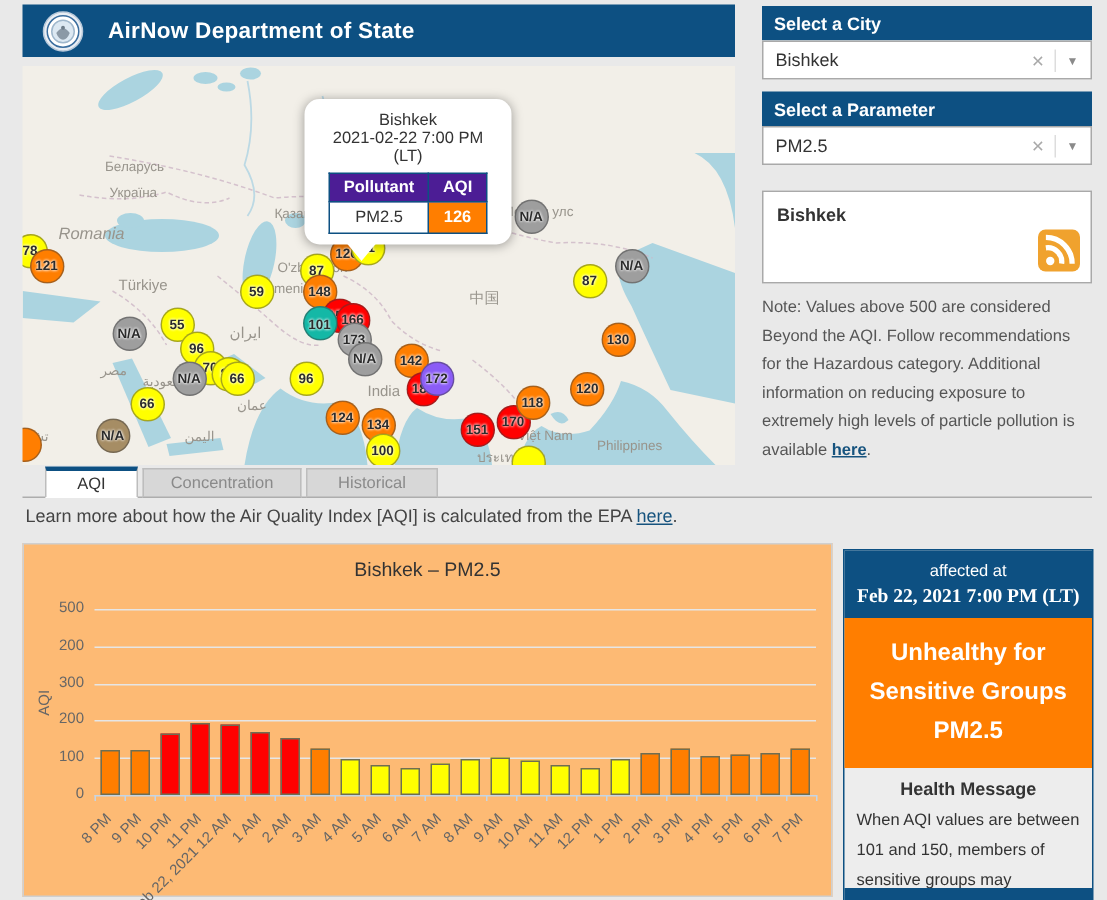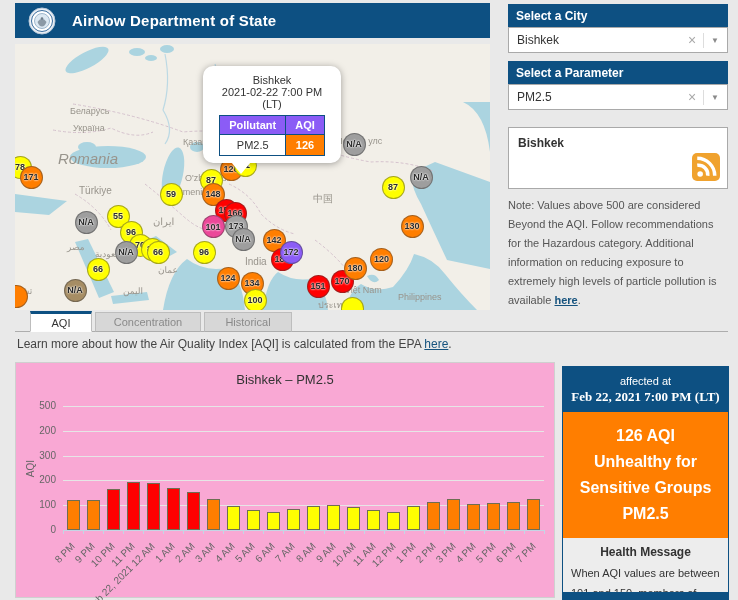--- a/index.html
+++ b/index.html
@@ -24,21 +24,21 @@
           font-size:9px;font-weight:bold;color:#2b2b2b;
           text-shadow:0 0 2px #fff,0 0 2px #fff;cursor:pointer;}
 
   
   .popup{position:absolute;left:188px;top:22px;width:130px;background:#fff;
          border-radius:10px;box-shadow:0 1px 7px rgba(0,0,0,.35);
          padding:8px 4px 7px;text-align:center;color:#333;z-index:30;}
   .popup-city{font-size:11px;}
   .popup-dt,.popup-tz{font-size:11px;}
   .popup table{margin:5px auto 0;border-collapse:collapse;}
-  .popup th{background:#8b5cf6;color:#fff;font-size:11px;font-weight:bold;
+  .popup th{background:#4c1d95;color:#fff;font-size:11px;font-weight:bold;
             padding:3px 9px;border:1px solid #0d5082;}
   .popup td{font-size:11px;padding:4px 9px;border:1px solid #0d5082;background:#fff;}
   .popup td.aqi-cell{background:#ff7e00;color:#fff;font-weight:bold;}
   .popup-tail{position:absolute;left:28px;bottom:-11px;width:0;height:0;
               border-left:10px solid transparent;border-right:10px solid transparent;
               border-top:12px solid #fff;}
 
   
   .panel-header{left:508px;width:204px;background:#0d5082;color:#fff;
                 font-size:12px;font-weight:bold;padding:5px 8px;height:13px;}
@@ -63,21 +63,21 @@
   
   .tabs-row{left:15px;top:311px;width:713px;height:20px;border-bottom:1px solid #adadad;}
   .tab{position:absolute;bottom:-1px;height:15px;font-size:11px;text-align:center;
        padding-top:3px;box-sizing:content-box;cursor:pointer;}
   .tab.inactive{background:#d7d7d7;color:#8a8a8a;border:1px solid #bdbdbd;border-bottom:1px solid #adadad;}
   .tab.active{background:#fff;color:#333;border:1px solid #bdbdbd;border-bottom:1px solid #fff;
               border-top:3px solid #0d5082;height:14px;}
   .learn{left:17px;top:337px;font-size:12px;color:#444;}
 
   
-  .chart-panel{left:15px;top:362px;width:538px;height:234px;background:#f9a8d4;
+  .chart-panel{left:15px;top:362px;width:538px;height:234px;background:#fdba74;
                border:1px solid #cfcfcf;}
   .chart-title{position:absolute;left:0;top:9px;width:100%;text-align:center;
                font-size:13px;color:#333;}
   .y-title{position:absolute;left:-6px;top:100px;width:40px;text-align:center;
            transform:rotate(-90deg);font-size:10px;color:#666;}
   .gridline{position:absolute;height:1px;background:#e6e6e6;}
   .gridline.axis{background:#c5d5e5;}
   .ytick{position:absolute;width:38px;text-align:right;font-size:10px;color:#666;}
   .xtick{position:absolute;width:1px;height:4px;background:#c5d5e5;}
   .bar{position:absolute;width:13px;box-sizing:border-box;border:1px solid #6e6e52;cursor:pointer;}
@@ -147,72 +147,72 @@
 
     <g fill="none" stroke="#bcd9e4" stroke-width="1.2">
       <path d="M150,10 Q156,40 148,66 Q160,86 150,100"></path>
       <path d="M200,20 Q208,48 198,70"></path>
     </g>
   </svg>
 
   <div>
       <div class="map-label" style="left: 55px; top: 62px; font-size: 9px;">Беларусь</div>
       <div class="map-label" style="left: 58px; top: 79px; font-size: 9px;">Україна</div>
-      <div class="map-label it" style="left: 24px; top: 106px; font-size: 15px; margin-left: 19px;">Romania</div>
+      <div class="map-label it" style="left: 24px; top: 106px; font-size: 11px;">Romania</div>
       <div class="map-label" style="left: 168px; top: 93px; font-size: 9px;">Қазақстан</div>
       <div class="map-label" style="left: 64px; top: 141px; font-size: 10px;">Türkiye</div>
       <div class="map-label" style="left: 170px; top: 129px; font-size: 9px;">O'zbekiston</div>
       <div class="map-label" style="left: 150px; top: 143px; font-size: 9px;">Turkmenistan</div>
       <div class="map-label" style="left: 138px; top: 172px; font-size: 10px;">ایران</div>
       <div class="map-label" style="left: 52px; top: 198px; font-size: 9px;">مصر</div>
       <div class="map-label" style="left: 80px; top: 205px; font-size: 9px;">السعودية</div>
       <div class="map-label" style="left: 143px; top: 221px; font-size: 9px;">عمان</div>
       <div class="map-label" style="left: 108px; top: 242px; font-size: 9px;">اليمن</div>
       <div class="map-label" style="left: 0px; top: 242px; font-size: 9px;">تشاد</div>
       <div class="map-label" style="left: 230px; top: 212px; font-size: 10px; text-align: right;">India</div>
       <div class="map-label" style="left: 298px; top: 148px; font-size: 10px;">中国</div>
       <div class="map-label" style="left: 320px; top: 92px; font-size: 9px;">Монгол улс</div>
       <div class="map-label" style="left: 330px; top: 241px; font-size: 9px;">Việt Nam</div>
       <div class="map-label" style="left: 303px; top: 254px; font-size: 9px;">ประเทศไทย</div>
       <div class="map-label" style="left: 383px; top: 248px; font-size: 9px;">Philippines</div>
     </div>
   <div>
       <div class="marker" style="left: -6.5px; top: 111.5px; background: rgb(255, 255, 0);">78</div>
-      <div class="marker" style="left: 4.5px; top: 121.5px; background: rgb(255, 126, 0);">171</div>
+      <div class="marker" style="left: 4.5px; top: 121.5px; background: rgb(255, 126, 0);">121</div>
       <div class="marker" style="left: 144.5px; top: 138.5px; background: rgb(255, 255, 0);">59</div>
       <div class="marker" style="left: 91.5px; top: 160.5px; background: rgb(255, 255, 0);">55</div>
       <div class="marker" style="left: 59.5px; top: 166.5px; background: rgb(158, 158, 158);">N/A</div>
       <div class="marker" style="left: 104.5px; top: 176.5px; background: rgb(255, 255, 0);">96</div>
       <div class="marker" style="left: 113.5px; top: 189.5px; background: rgb(255, 255, 0);">70</div>
       <div class="marker" style="left: 99.5px; top: 196.5px; background: rgb(158, 158, 158);">N/A</div>
       <div class="marker" style="left: 125.5px; top: 193.5px; background: rgb(255, 255, 0);">86</div>
       <div class="marker" style="left: 131.5px; top: 196.5px; background: rgb(255, 255, 0);">66</div>
       <div class="marker" style="left: 71.5px; top: 213.5px; background: rgb(255, 255, 0);">66</div>
       <div class="marker" style="left: 177.5px; top: 196.5px; background: rgb(255, 255, 0);">96</div>
       <div class="marker" style="left: 48.5px; top: 234.5px; background: rgb(166, 141, 100);">N/A</div>
       <div class="marker" style="left: -10.5px; top: 240.5px; background: rgb(255, 126, 0);"></div>
       <div class="marker" style="left: 184.5px; top: 124.5px; background: rgb(255, 255, 0);">87</div>
       <div class="marker" style="left: 186.5px; top: 138.5px; background: rgb(255, 126, 0);">148</div>
       <div class="marker" style="left: 204.5px; top: 113.5px; background: rgb(255, 126, 0);">126</div>
       <div class="marker" style="left: 218.5px; top: 109.5px; background: rgb(255, 255, 0);">81</div>
       <div class="marker" style="left: 199.5px; top: 154.5px; background: rgb(255, 0, 0);">156</div>
       <div class="marker" style="left: 208.5px; top: 157.5px; background: rgb(255, 0, 0);">166</div>
-      <div class="marker" style="left: 186.5px; top: 171px; background: #ec4899;">101</div>
+      <div class="marker" style="left: 186.5px; top: 160px; background: #14b8a6;">101</div>
       <div class="marker" style="left: 209.5px; top: 170.5px; background: #a3a3a3;">173</div>
       <div class="marker" style="left: 216.5px; top: 183.5px; background: rgb(158, 158, 158);">N/A</div>
       <div class="marker" style="left: 247.5px; top: 184.5px; background: rgb(255, 126, 0);">142</div>
       <div class="marker" style="left: 201.5px; top: 222.5px; background: rgb(255, 126, 0);">124</div>
       <div class="marker" style="left: 225.5px; top: 227.5px; background: rgb(255, 126, 0);">134</div>
       <div class="marker" style="left: 228.5px; top: 244.5px; background: rgb(255, 255, 0);">100</div>
       <div class="marker" style="left: 255.5px; top: 203.5px; background: rgb(255, 0, 0);">187</div>
       <div class="marker" style="left: 264.5px; top: 196.5px; background: #8b5cf6;">172</div>
       <div class="marker" style="left: 291.5px; top: 230.5px; background: rgb(255, 0, 0);">151</div>
       <div class="marker" style="left: 315.5px; top: 225.5px; background: rgb(255, 0, 0);">170</div>
-      <div class="marker" style="left: 328.5px; top: 212.5px; background: rgb(255, 126, 0);">180</div>
-      <div class="marker" style="left: 355px; top: 203.5px; background: rgb(255, 126, 0);">120</div>
+      <div class="marker" style="left: 328.5px; top: 212.5px; background: rgb(255, 126, 0);">118</div>
+      <div class="marker" style="left: 365px; top: 203.5px; background: rgb(255, 126, 0);">120</div>
       <div class="marker" style="left: 385.5px; top: 170.5px; background: rgb(255, 126, 0);">130</div>
       <div class="marker" style="left: 366.5px; top: 131.5px; background: rgb(255, 255, 0);">87</div>
       <div class="marker" style="left: 394.5px; top: 121.5px; background: rgb(158, 158, 158);">N/A</div>
       <div class="marker" style="left: 327.5px; top: 88.5px; background: rgb(158, 158, 158);">N/A</div>
       <div class="marker" style="left: 325.5px; top: 252.5px; background: rgb(255, 255, 0);"></div>
     </div>
 
   <div class="popup">
     <div class="popup-city">Bishkek</div>
     <div class="popup-dt">2021-02-22 7:00 PM</div>
@@ -365,20 +365,19 @@
       <div class="xlabel" style="left: 407.979px; top: 176px;">7 PM</div>
     </div>
 </div>
 
 <div class="abs cc">
   <div class="cc-head">
     <div class="cc-obs">affected at</div>
     <div class="cc-date">Feb 22, 2021 7:00 PM (LT)</div>
   </div>
   <div class="cc-aqi">
-    <div>126 AQI</div>
     <div>Unhealthy for Sensitive Groups</div>
     <div>PM2.5</div>
   </div>
   <div class="cc-health-title">Health Message</div>
   <div class="cc-health-text">When AQI values are between 101 and 150, members of sensitive groups may experience health effects, but the general public is unlikely to be affected.</div>
   <div class="cc-foot"></div>
 </div>
 
 </body></html>

